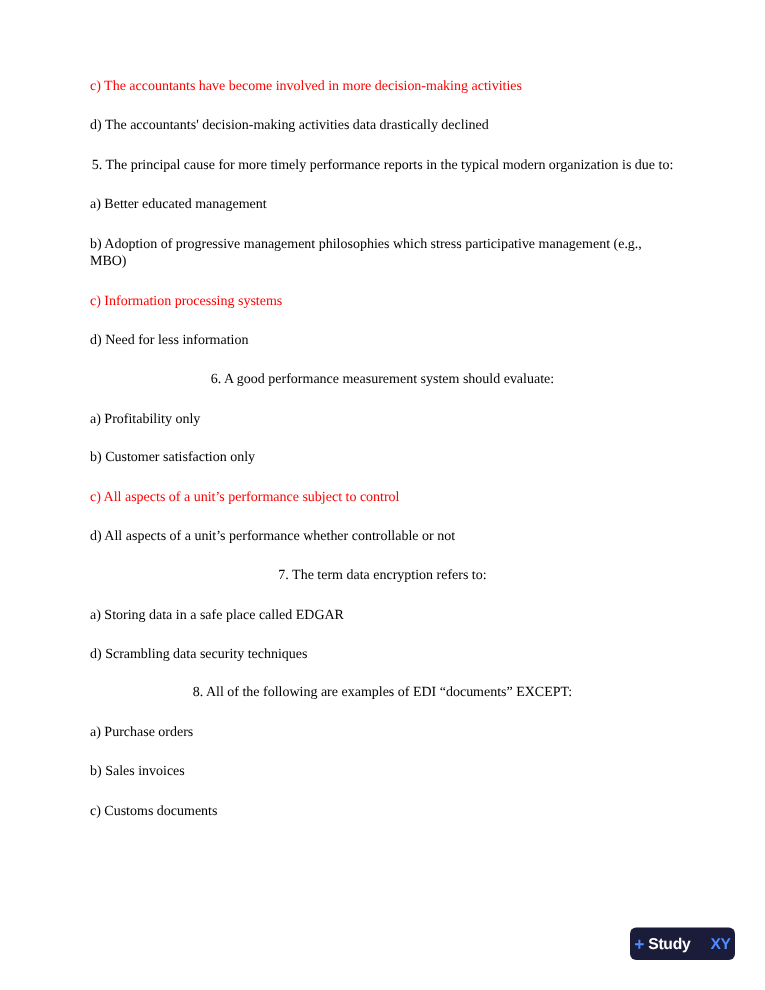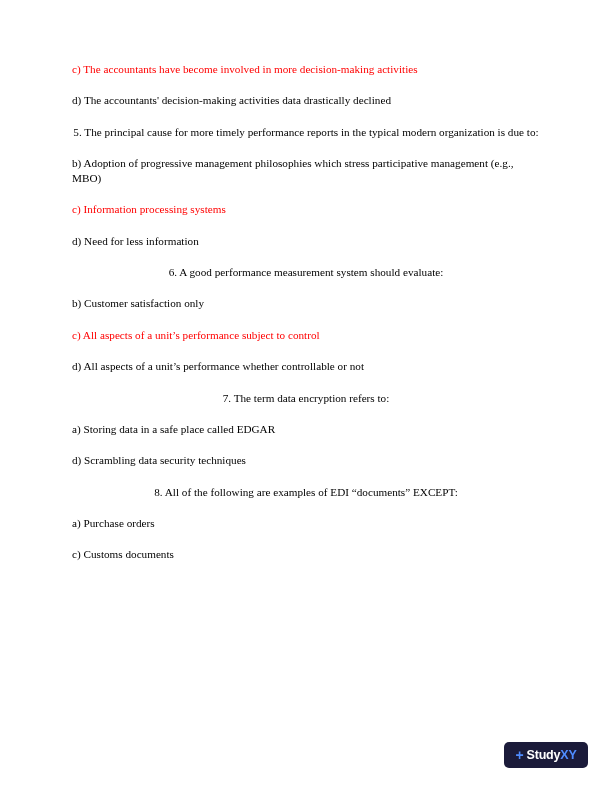--- a/index.html
+++ b/index.html
@@ -60,42 +60,46 @@
   .logo-text {
     font-family: "Liberation Sans", sans-serif;
     font-size: 12.5px;
     font-weight: bold;
     color: #ffffff;
     letter-spacing: -0.2px;
     line-height: 1;
   }
   .logo-text .xy {
     color: #4f8cff;
+    padding-left: 16px;
   }
 </style>
 </head>
 <body>
 
 <div class="page">
   <div id="content">
       <p class="para answer">c)  The accountants have become involved in more decision-making activities</p>
       <p class="para option">d)  The accountants' decision-making activities data drastically declined</p>
       <p class="para question">5. The principal cause for more timely performance reports in the typical modern organization is due to:</p>
+      <p class="para option">a)  Better educated management</p>
       <p class="para option">b)  Adoption of progressive management philosophies which stress participative management (e.g., MBO)</p>
       <p class="para answer">c)  Information processing systems</p>
       <p class="para option">d)  Need for less information</p>
       <p class="para question">6. A good performance measurement system should evaluate:</p>
+      <p class="para option">a)  Profitability only</p>
       <p class="para option">b)  Customer satisfaction only</p>
       <p class="para answer">c)  All aspects of a unit’s performance subject to control</p>
       <p class="para option">d)  All aspects of a unit’s performance whether controllable or not</p>
       <p class="para question">7. The term data encryption refers to:</p>
       <p class="para option">a)  Storing data in a safe place called EDGAR</p>
       <p class="para option">d)  Scrambling data security techniques</p>
       <p class="para question">8. All of the following are examples of EDI “documents” EXCEPT:</p>
       <p class="para option">a)  Purchase orders</p>
+      <p class="para option">b)  Sales invoices</p>
       <p class="para option">c)  Customs documents</p>
     </div>
 
   <div class="logo">
     <span class="logo-plus">+</span>
     <span class="logo-text"><span>Study</span><span class="xy">XY</span></span>
   </div>
 </div>
 
 </body></html>

